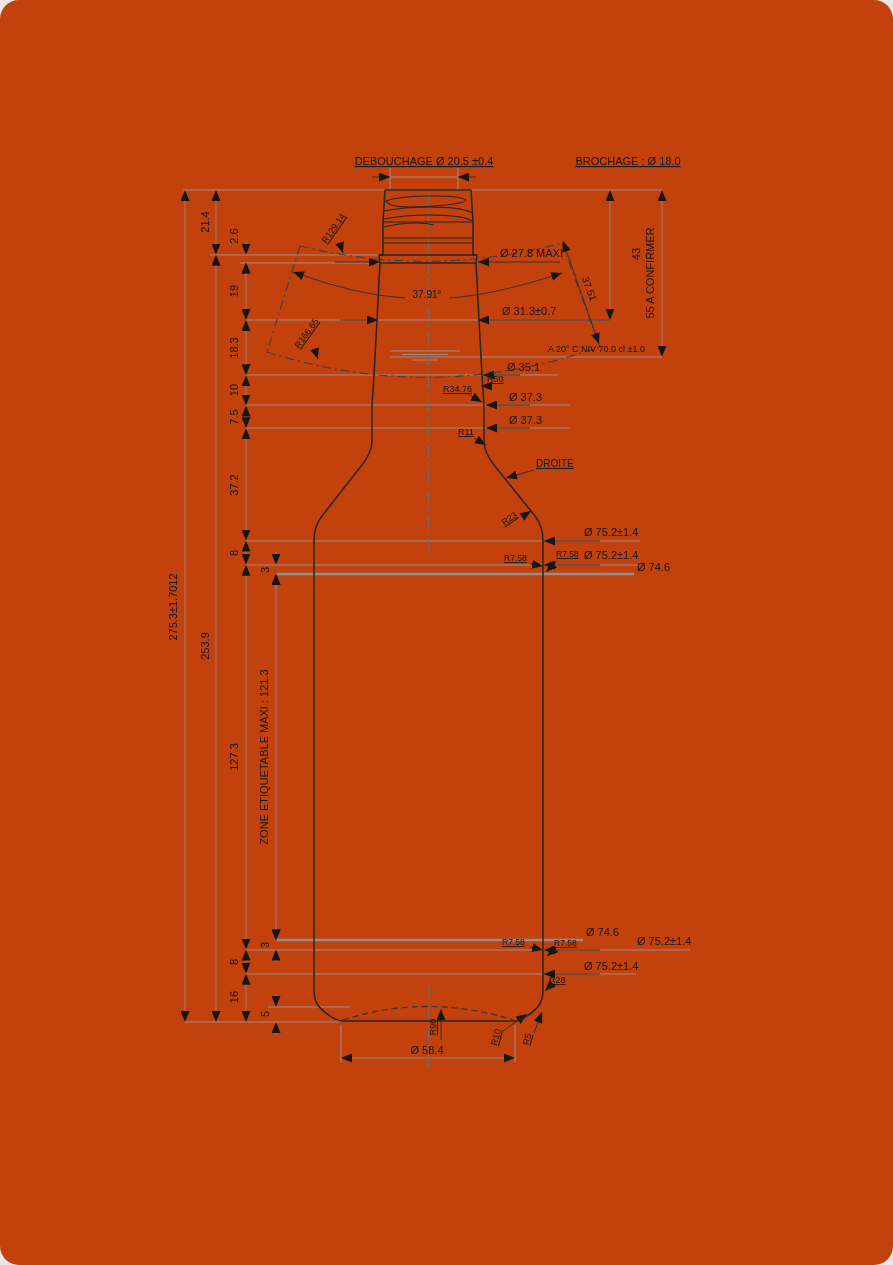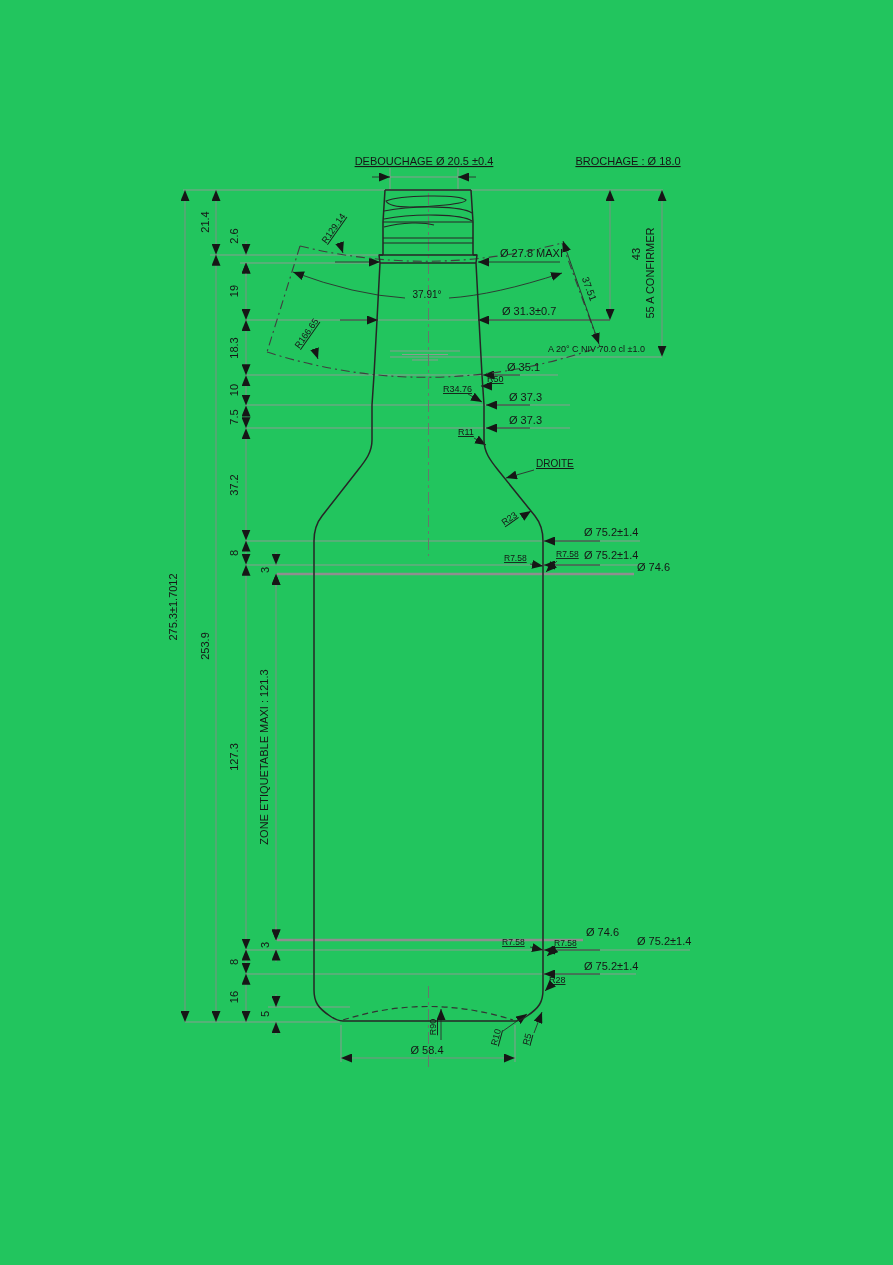--- a/index.html
+++ b/index.html
@@ -1,17 +1,17 @@
 <!DOCTYPE html>
 <html><head>
 <meta charset="utf-8">
 <style>
   html,body{margin:0;padding:0;background:#e8e8e8;}
-  .sheet{width:893px;height:1265px;background:#22c55e;position:relative;margin:0 auto;
-         font-family:"Liberation Sans", sans-serif;}
+  .sheet{width:893px;height:1265px;background:#c2410c;position:relative;margin:0 auto;
+         font-family:"Liberation Sans", sans-serif;border-radius:19px;}
   svg{display:block;}
   text{fill:#161616;font-family:"Liberation Sans", sans-serif;}
   .t11{font-size:11px;}
   .t10{font-size:10px;}
   .t9{font-size:9px;}
   .t85{font-size:8.5px;}
   .u{text-decoration:underline;}
   .mid{text-anchor:middle;}
   .end{text-anchor:end;}
   .outline{stroke:#262626;stroke-width:1.5;fill:none;stroke-linejoin:round;}

